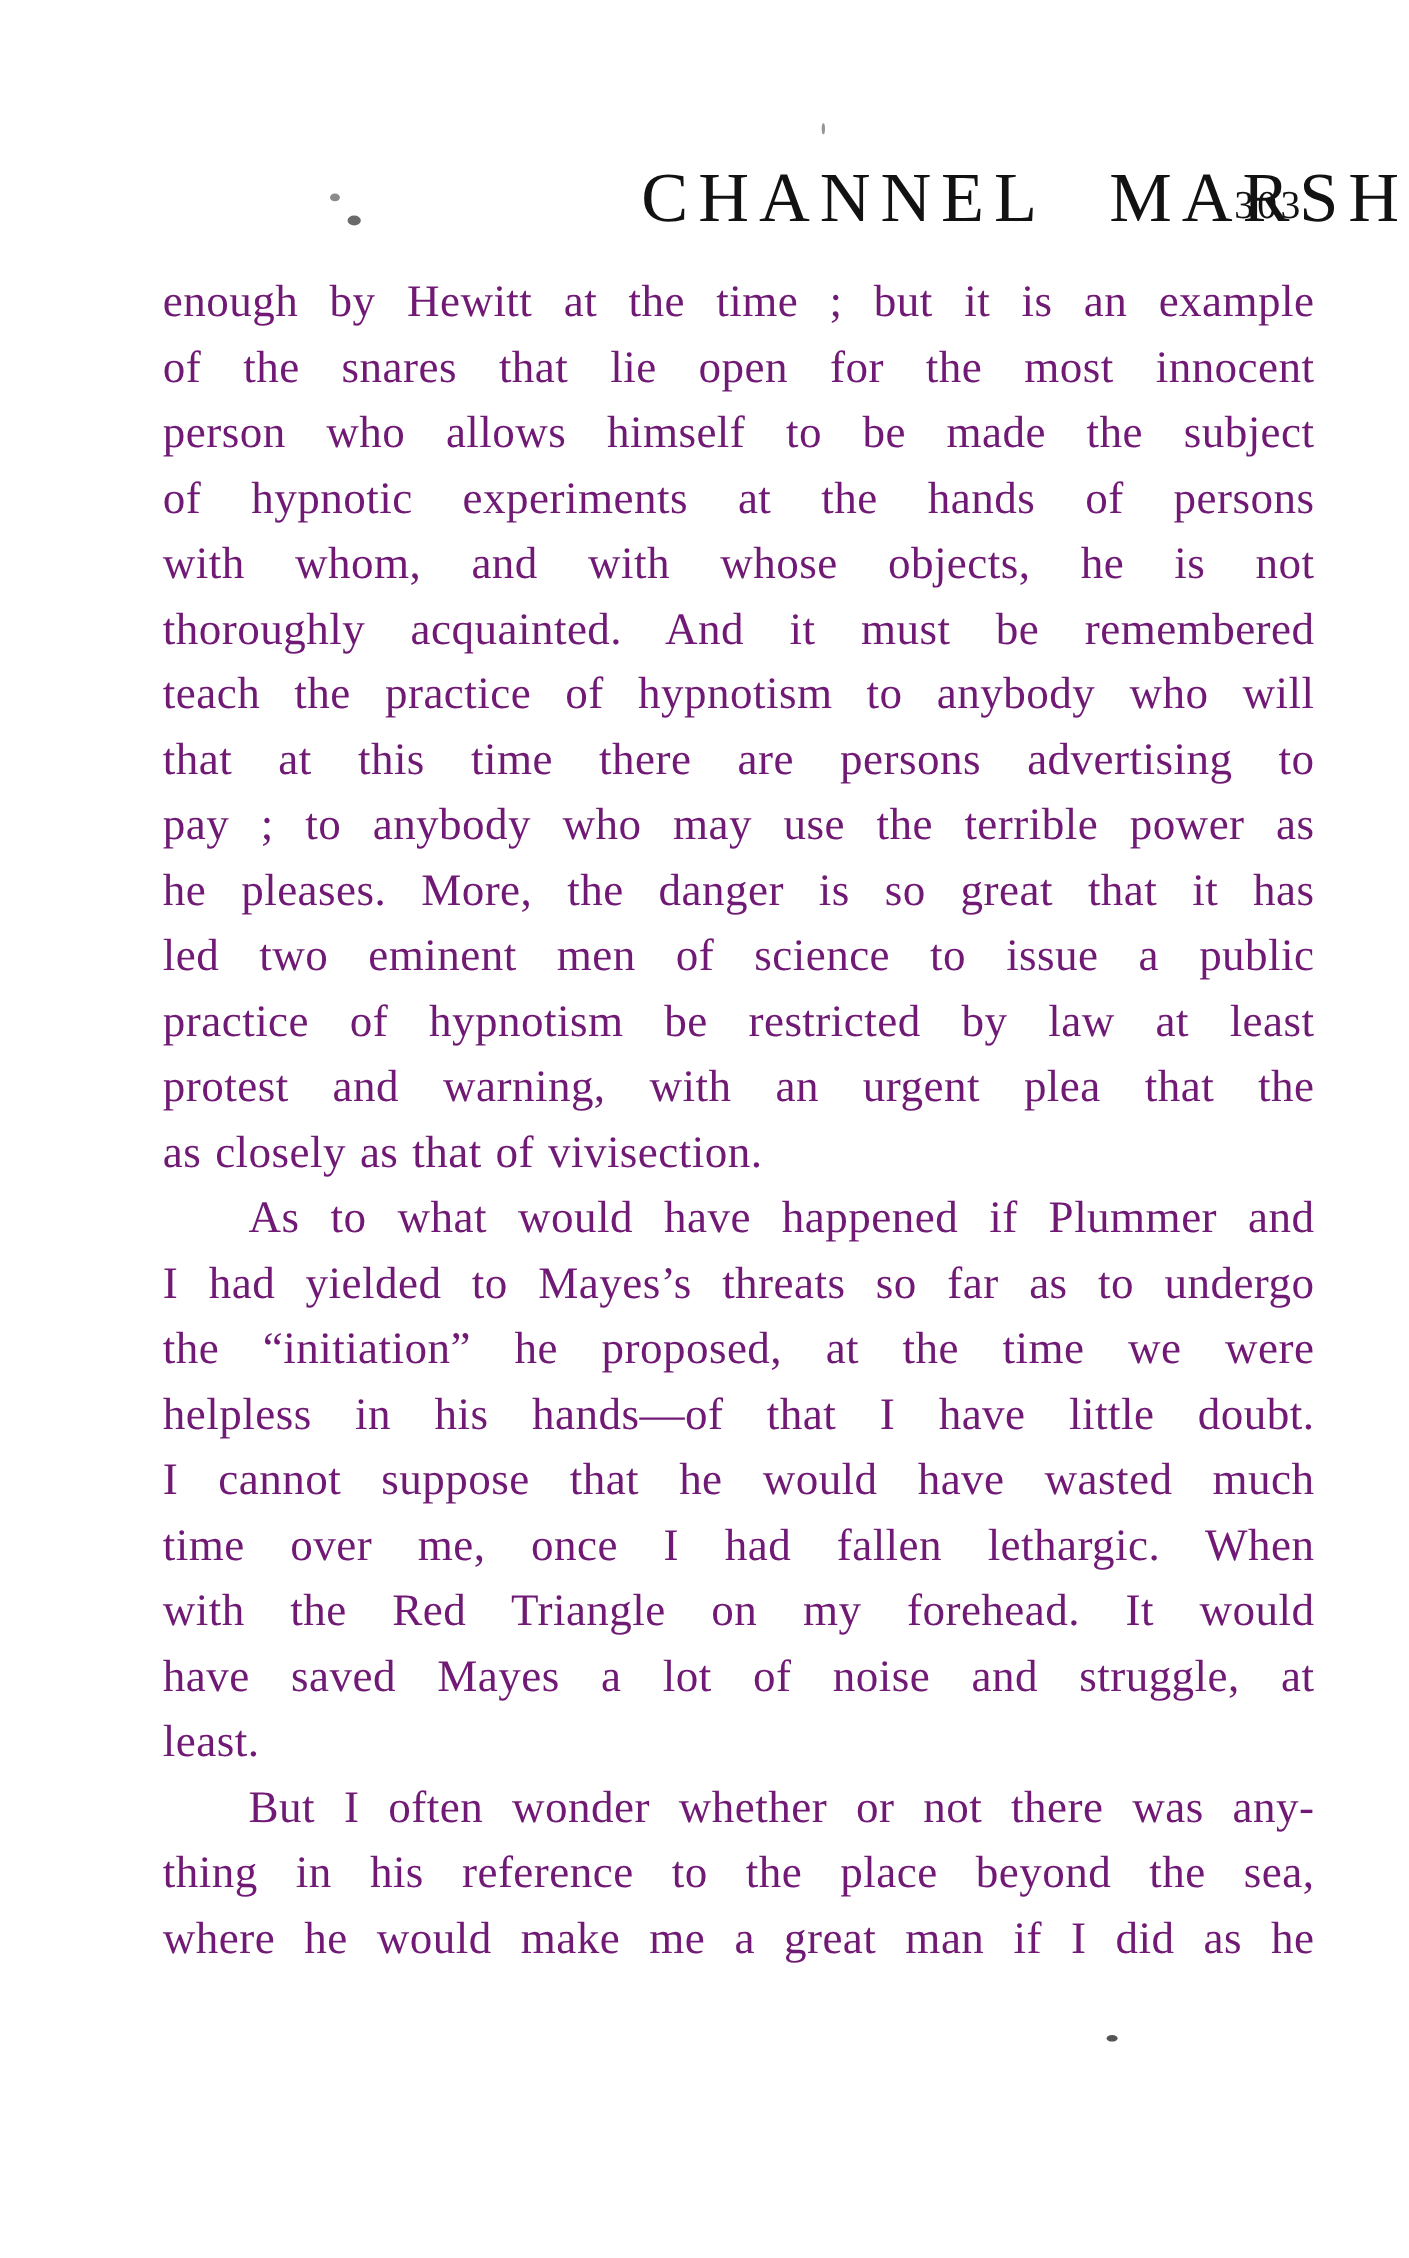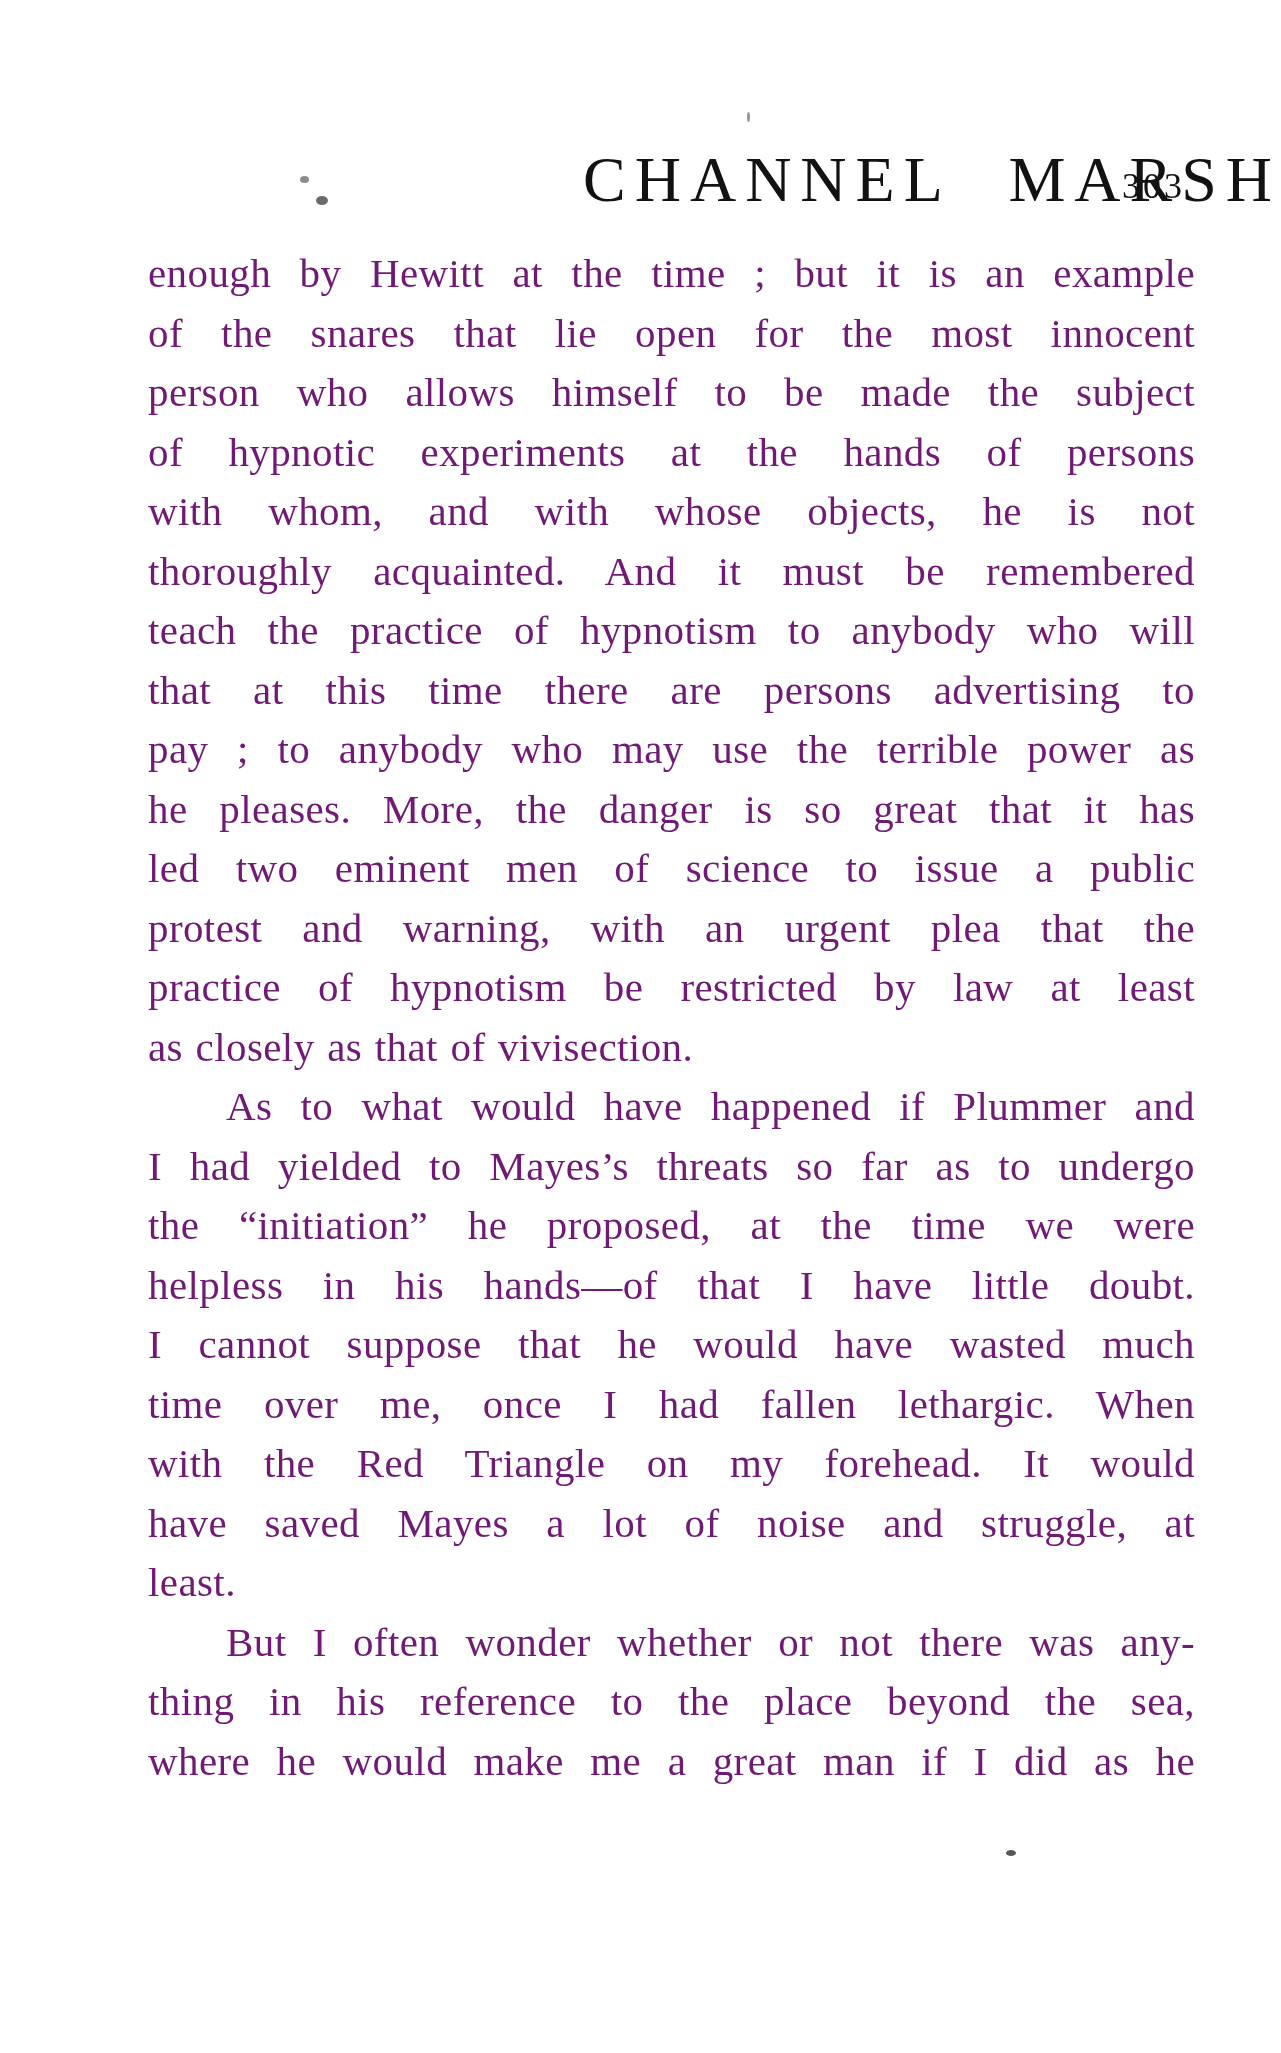--- a/index.html
+++ b/index.html
@@ -96,22 +96,22 @@
       <div class="line j">of the snares that lie open for the most innocent</div>
       <div class="line j">person who allows himself to be made the subject</div>
       <div class="line j">of hypnotic experiments at the hands of persons</div>
       <div class="line j">with whom, and with whose objects, he is not</div>
       <div class="line j">thoroughly acquainted.  And it must be remembered</div>
       <div class="line j">teach the practice of hypnotism to anybody who will</div>
       <div class="line j">that at this time there are persons advertising to</div>
       <div class="line j">pay ; to anybody who may use the terrible power as</div>
       <div class="line j">he pleases.  More, the danger is so great that it has</div>
       <div class="line j">led two eminent men of science to issue a public</div>
+      <div class="line j">practice of hypnotism be restricted by law at least</div>
       <div class="line j">protest and warning, with an urgent plea that the</div>
-      <div class="line j">practice of hypnotism be restricted by law at least</div>
       <div class="line">as closely as that of vivisection.</div>
       <div class="line j ind">As to what would have happened if Plummer and</div>
       <div class="line j">I had yielded to Mayes’s threats so far as to undergo</div>
       <div class="line j">the “initiation” he proposed, at the time we were</div>
       <div class="line j">helpless in his hands—of that I have little doubt.</div>
       <div class="line j">I cannot suppose that he would have wasted much</div>
       <div class="line j">time over me, once I had fallen lethargic.  When</div>
       <div class="line j">with the Red Triangle on my forehead.  It would</div>
       <div class="line j">have saved Mayes a lot of noise and struggle, at</div>
       <div class="line">least.</div>

